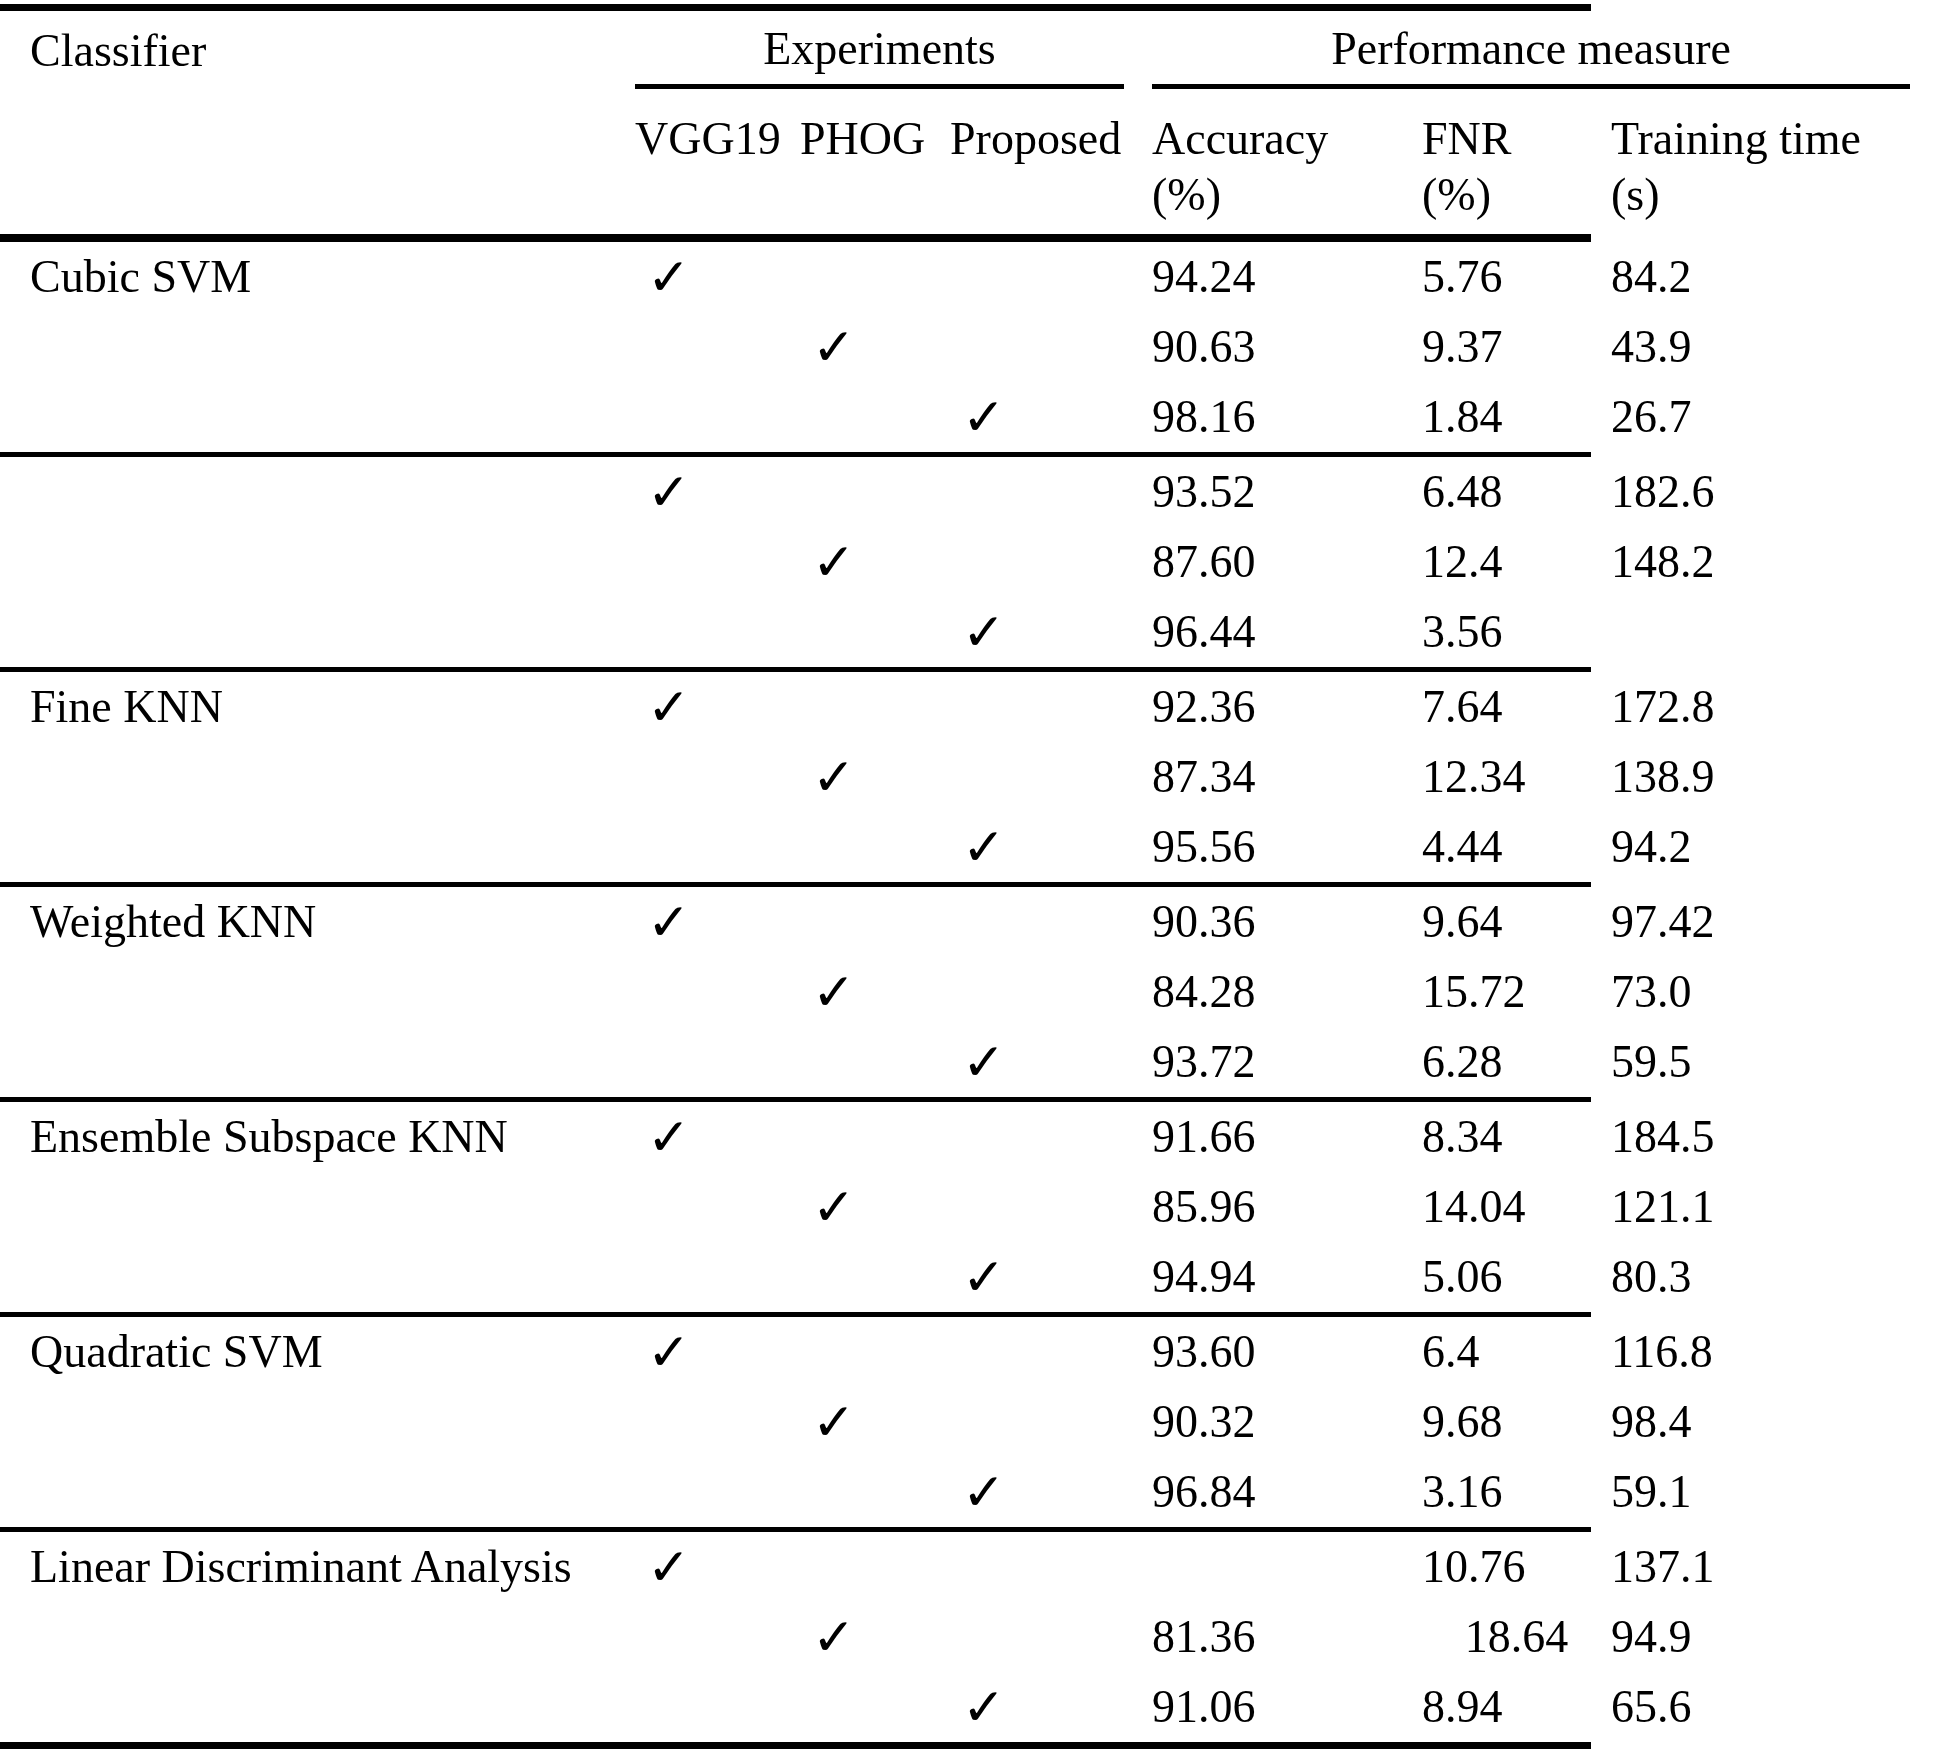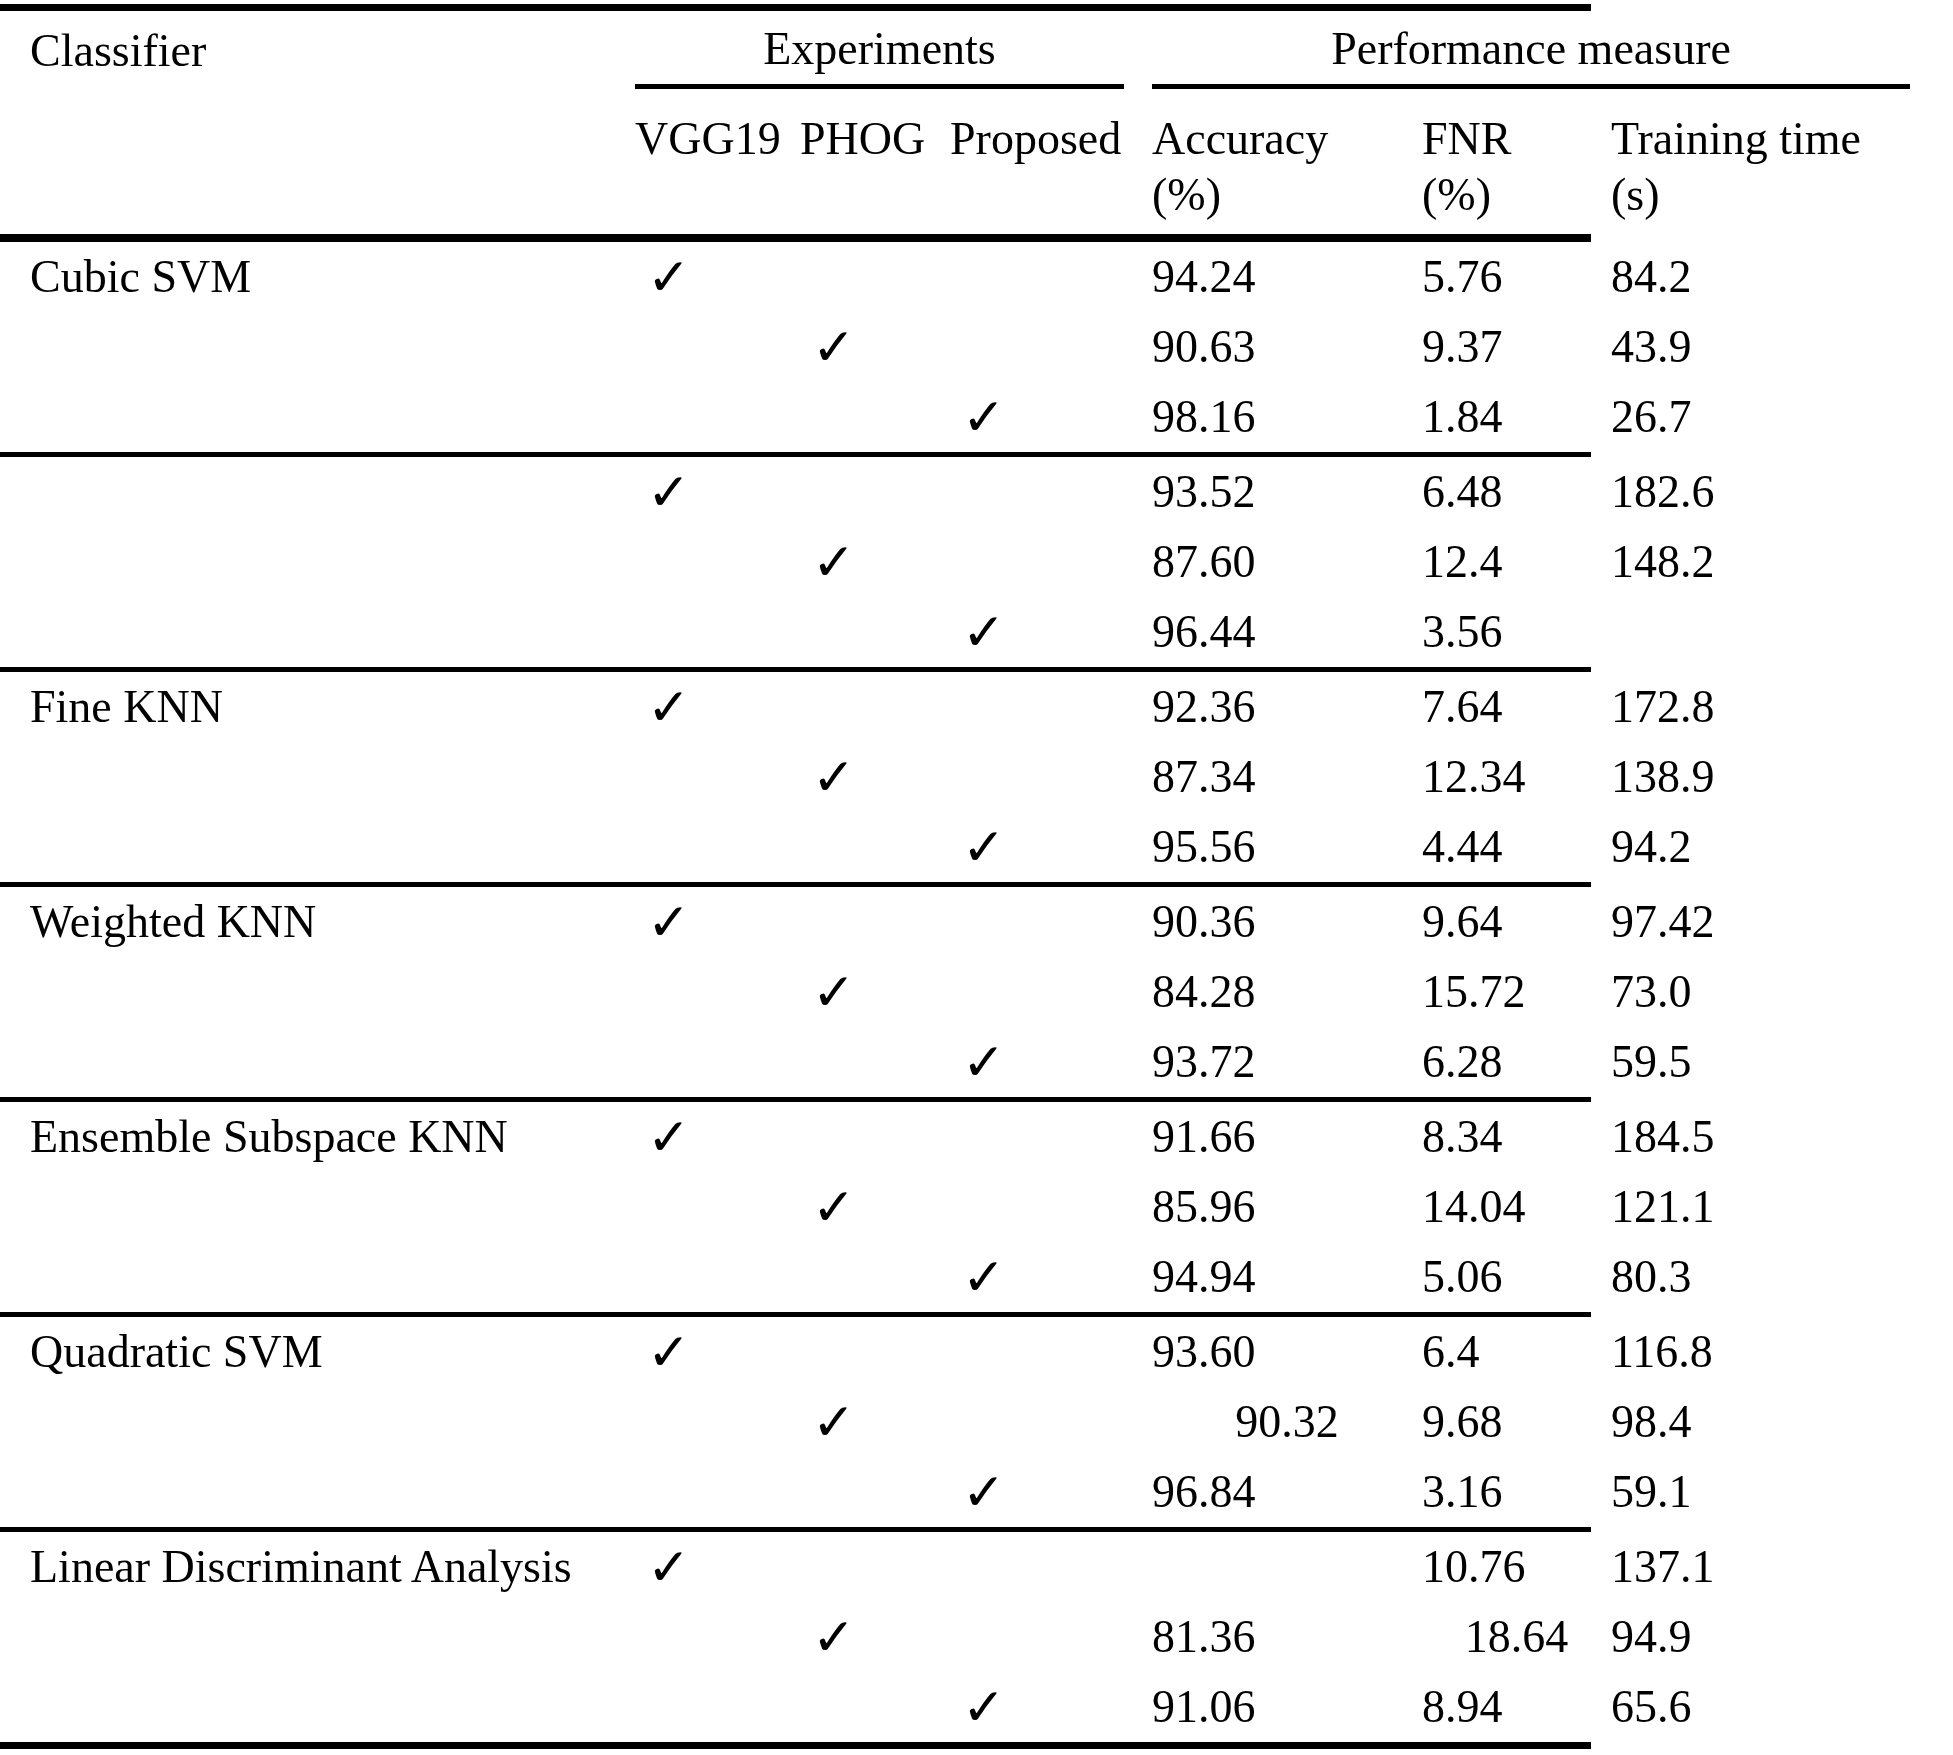--- a/index.html
+++ b/index.html
@@ -192,21 +192,21 @@
           <div class="cell value-cell" style="grid-area: 3 / 6;">5.06</div>
           <div class="cell value-cell" style="grid-area: 3 / 7;">80.3</div>
         </div>
         <div class="group">
           <div class="cell classifier-cell" style="grid-area: 1 / 1 / span 3;">Quadratic SVM</div>
           <div class="cell check-cell" style="grid-area: 1 / 2;">✓</div>
           <div class="cell value-cell" style="grid-area: 1 / 5;">93.60</div>
           <div class="cell value-cell" style="grid-area: 1 / 6;">6.4</div>
           <div class="cell value-cell" style="grid-area: 1 / 7;">116.8</div>
           <div class="cell check-cell" style="grid-area: 2 / 3;">✓</div>
-          <div class="cell value-cell" style="grid-area: 2 / 5; text-align: center;">90.32</div>
+          <div class="cell value-cell" style="grid-area: 2 / 5;">90.32</div>
           <div class="cell value-cell" style="grid-area: 2 / 6;">9.68</div>
           <div class="cell value-cell" style="grid-area: 2 / 7;">98.4</div>
           <div class="cell check-cell" style="grid-area: 3 / 4;">✓</div>
           <div class="cell value-cell" style="grid-area: 3 / 5;">96.84</div>
           <div class="cell value-cell" style="grid-area: 3 / 6;">3.16</div>
           <div class="cell value-cell" style="grid-area: 3 / 7;">59.1</div>
         </div>
         <div class="group">
           <div class="cell classifier-cell" style="grid-area: 1 / 1 / span 3;">Linear Discriminant Analysis</div>
           <div class="cell check-cell" style="grid-area: 1 / 2;">✓</div>

